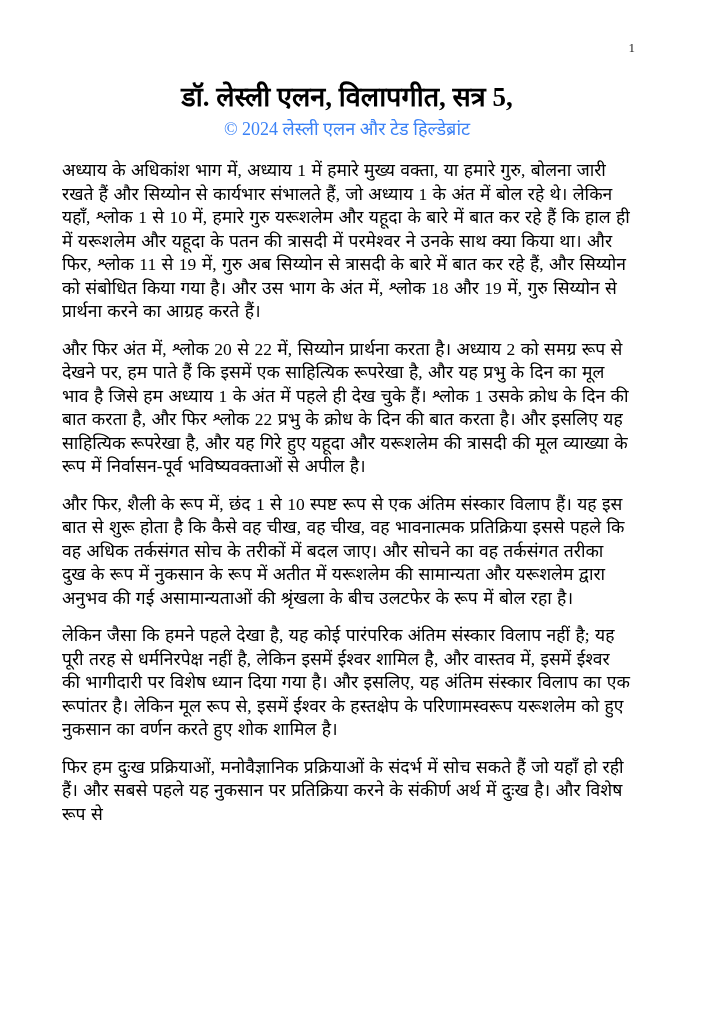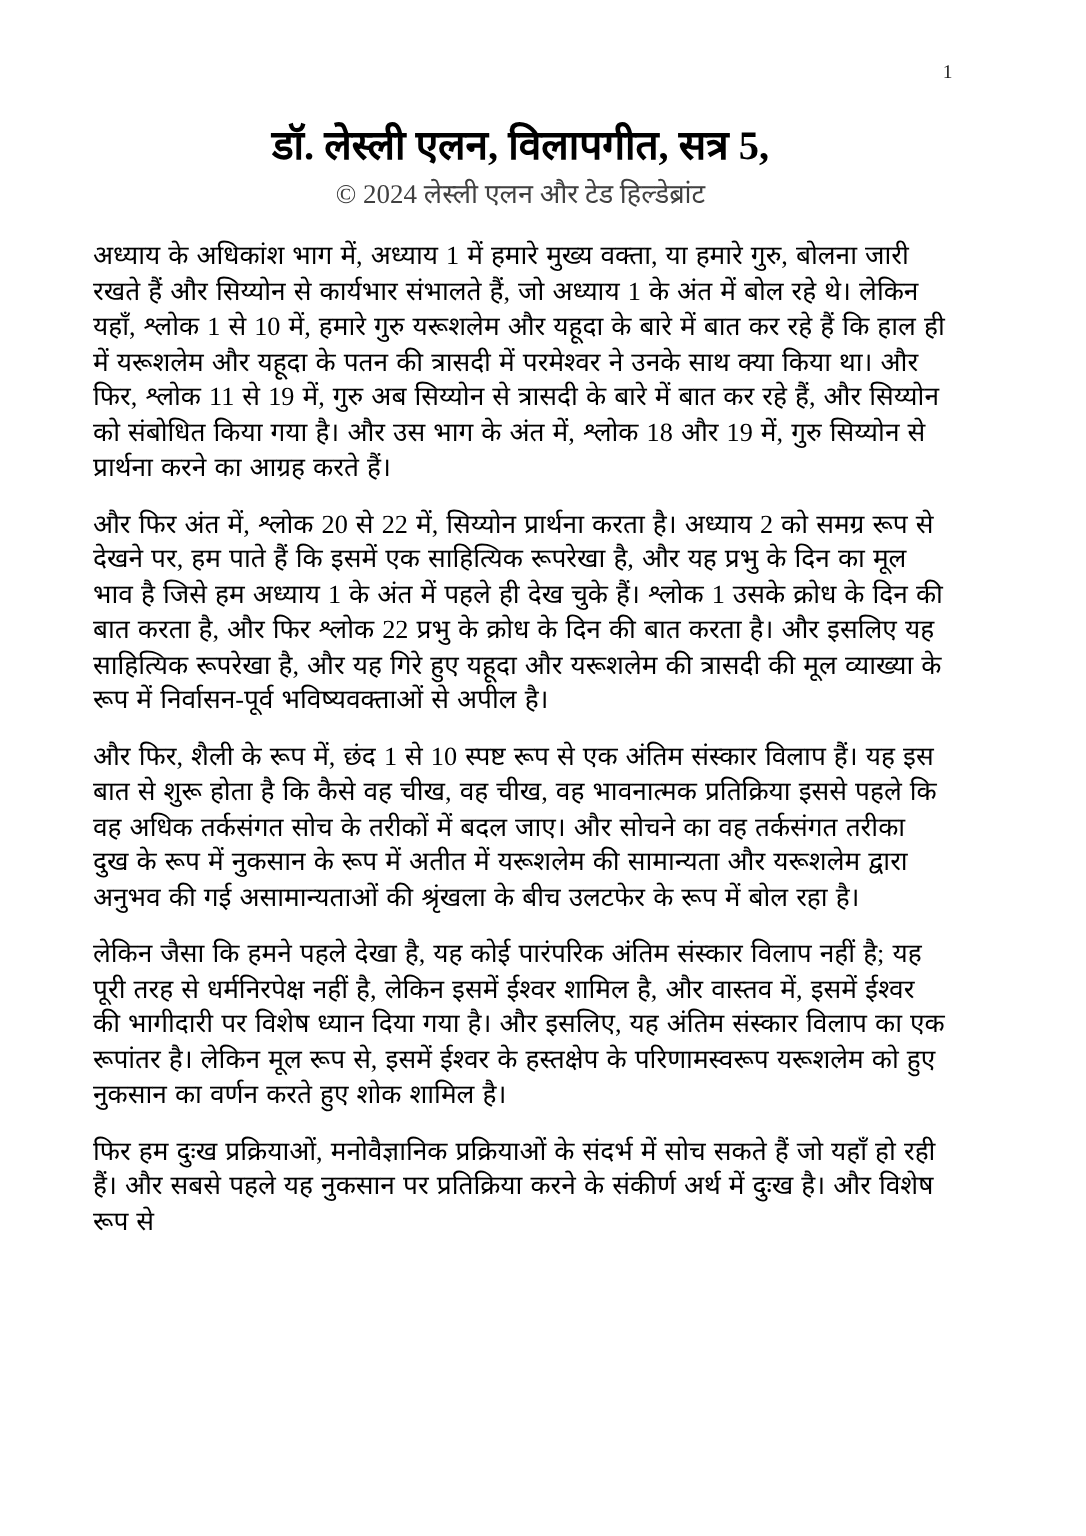--- a/index.html
+++ b/index.html
@@ -44,21 +44,21 @@
 
   .doc-title .title-line {
     display: block;
   }
 
   .copyright {
     margin-top: 4px;
     text-align: center;
     font-size: 18px;
     line-height: 22px;
-    color: #404040;
+    color: #3b82f6;
   }
 
   .body-text {
     margin-top: 19px;
   }
 
   .para {
     font-size: 17.5px;
     line-height: 23.5px;
     text-align: left;

